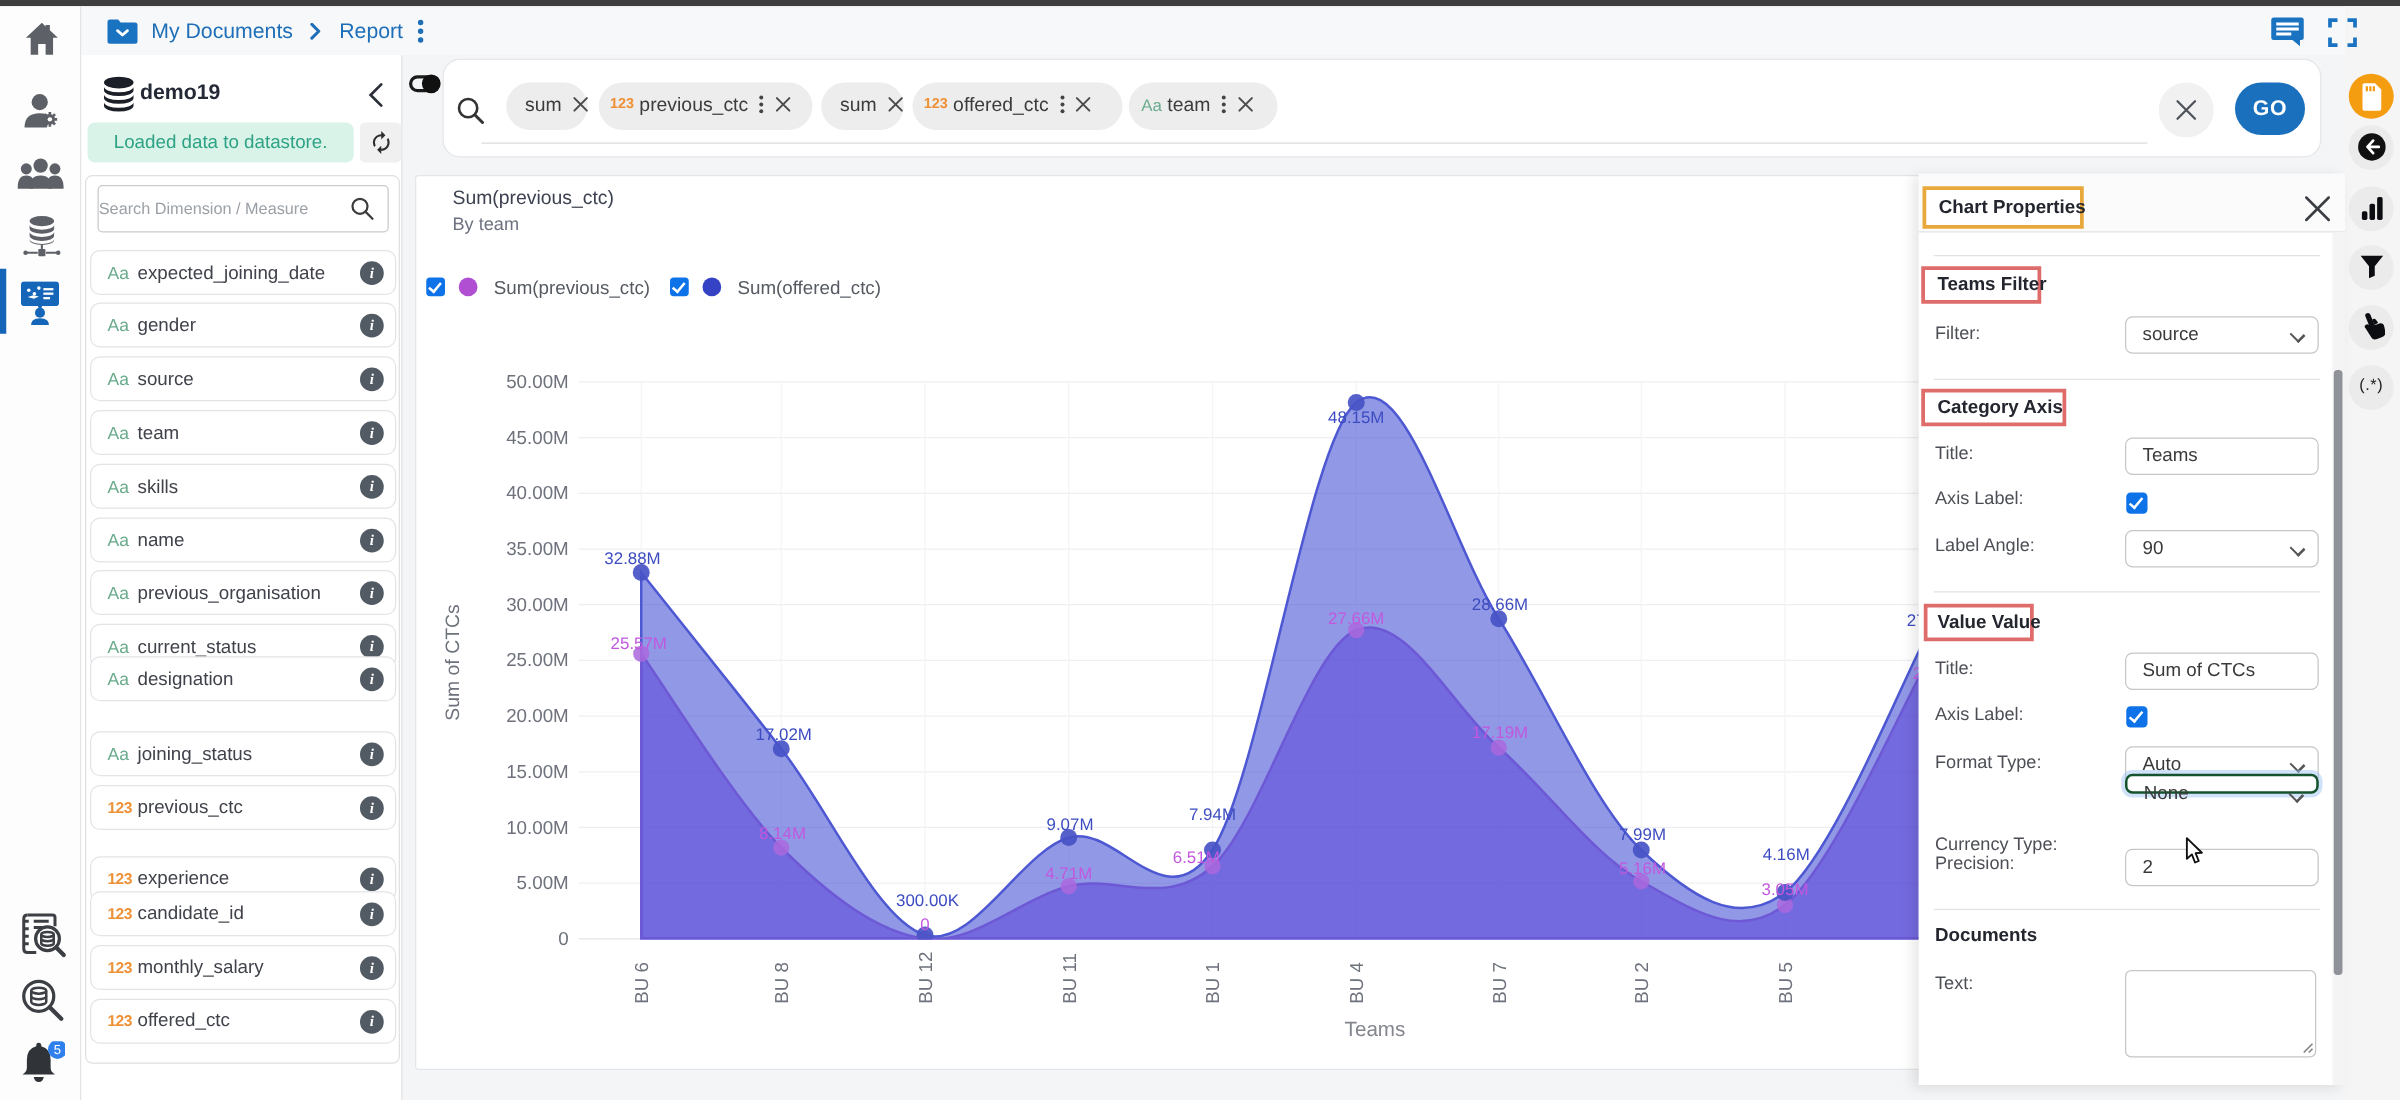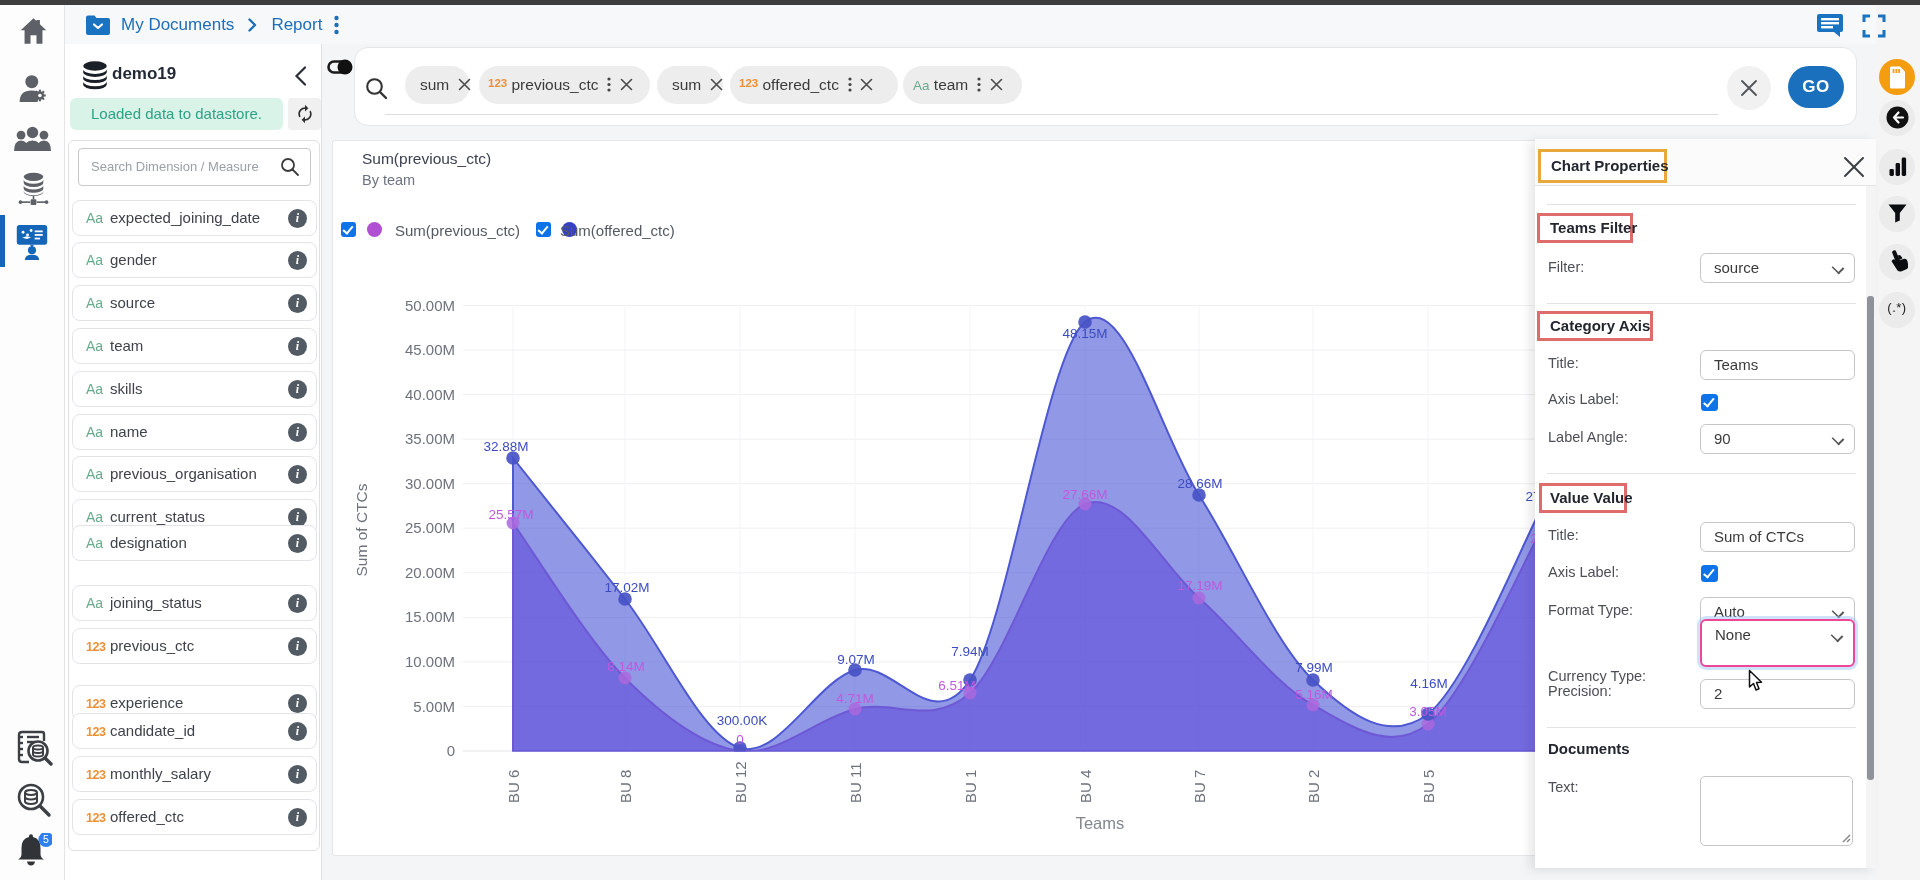--- a/index.html
+++ b/index.html
@@ -11,21 +11,21 @@
 #activebar { left:0; top:215px; width:5px; height:52px; background:#1464b8; }
 #mainbg { left:322px; top:44px; width:1554px; height:836px; background:#f4f5f7; }
 #leftpanel { left:66px; top:44px; width:256px; height:836px; background:#fff; border-right:1px solid #e0e0e0; }
 #rightrail { left:1876px; top:5px; width:44px; height:875px; background:#f5f5f6; }
 
 #crumb { left:85px; top:10px; height:30px; color:#1e6eb8; font-size:17px; display:flex; align-items:center; }
 
 #demo19 { left:112px; top:64px; font-size:17px; font-weight:bold; color:#242936; }
 #greenpill { left:70px; top:98px; width:213px; height:32px; background:#d9f3e9; border-radius:6px; color:#2da285; font-size:15px; text-align:center; line-height:32px; }
 #refreshbox { left:288px; top:98px; width:33px; height:32px; background:#f0f0f0; border-radius:4px; text-align:center; }
-#searchbox { left:78px; top:148px; width:233px; height:38px; border:1px solid #c9c9c9; border-radius:4px; background:#fff; color:#9aa0a6; font-size:13px; line-height:36px; padding-left:12px; }
+#searchbox { left:78px; top:148px; width:233px; height:38px; border:1px solid #c9c9c9; border-radius:4px; background:#fff; color:#9aa0a6; font-size:13px; line-height:36px; padding-left:0; }
 
 .frow { position:absolute; left:72px; width:245px; height:36px; border:1px solid #e3e4e8; border-radius:8px; background:#fff; font-size:15px; color:#3f424a; line-height:34px; }
 .frow .pre { display:inline-block; margin-left:13px; width:24px; font-size:14px; }
 .pre.aa { color:#6aab8c; }
 .pre.num { color:#ee9036; font-size:12.5px; font-weight:bold; letter-spacing:-0.5px; }
 .frow .inf { position:absolute; right:9px; top:8px; width:19px; height:19px; border-radius:50%; background:#525b64; color:#fff; text-align:center; font-size:12px; line-height:19px; font-style:italic; font-weight:bold; font-family:"Liberation Serif", serif; }
 
 #searchwrap { left:354px; top:47px; width:1503px; height:79px; background:#fff; border:1px solid #e5e6e8; border-radius:14px; }
 #underline { left:385px; top:114px; width:1333px; height:1px; background:#dcdcdc; }
 .chip { white-space:nowrap; position:absolute; top:66px; height:38px; background:#ededee; border-radius:19px; color:#3c3c3c; font-size:15.5px; line-height:38px; }
@@ -307,21 +307,21 @@
     </svg></div>
 <div class="abs" id="gobtn">GO</div>
 <div class="abs" id="card"></div>
 <div class="abs" id="ctitle">Sum(previous_ctc)</div>
 <div class="abs" id="csub">By team</div>
 <div class="cbx" style="left:341px; top:222px"></div>
 <div class="dot" style="left:367px; top:222px; background:#b14fd2"></div>
 <div class="leg" style="left:395px">Sum(previous_ctc)</div>
 <div class="cbx" style="left:536px; top:222px"></div>
 <div class="dot" style="left:562px; top:222px; background:#3542c4"></div>
-<div class="leg" style="left:560px">Sum(offered_ctc)</div>
+<div class="leg" style="left:590px">Sum(offered_ctc)</div>
 <svg class="abs" style="left:332px; top:140px" width="1203" height="715" viewBox="0 0 1203 715" font-family="Liberation Sans, sans-serif">
   <line x1="131" y1="611.0" x2="1203" y2="611.0" stroke="#e4e4ea" stroke-width="1"></line>
   <line x1="131" y1="566.5" x2="1203" y2="566.5" stroke="#efeff3" stroke-width="1"></line>
   <line x1="131" y1="521.9" x2="1203" y2="521.9" stroke="#efeff3" stroke-width="1"></line>
   <line x1="131" y1="477.4" x2="1203" y2="477.4" stroke="#efeff3" stroke-width="1"></line>
   <line x1="131" y1="432.8" x2="1203" y2="432.8" stroke="#efeff3" stroke-width="1"></line>
   <line x1="131" y1="388.2" x2="1203" y2="388.2" stroke="#efeff3" stroke-width="1"></line>
   <line x1="131" y1="343.7" x2="1203" y2="343.7" stroke="#efeff3" stroke-width="1"></line>
   <line x1="131" y1="299.2" x2="1203" y2="299.2" stroke="#efeff3" stroke-width="1"></line>
   <line x1="131" y1="254.6" x2="1203" y2="254.6" stroke="#efeff3" stroke-width="1"></line>
@@ -433,21 +433,21 @@
   <div class="pinput" style="top:285px">90<span class="chev"></span></div>
   <div class="phr" style="top:334px"></div>
   <div class="rbox" style="left:4px; top:344px; width:88px; height:30px; line-height:24px; padding-left:8px">Value Value</div>
   <div class="plabel" style="top:388px">Title:</div>
   <div class="pinput" style="top:383px">Sum of CTCs</div>
   <div class="plabel" style="top:425px">Axis Label:</div>
   <div class="pcbx" style="top:426px"></div>
   <div class="plabel" style="top:463px">Format Type:</div>
   <div class="pinput" style="top:458px">Auto<span class="chev"></span></div>
   <div class="plabel" style="top:529px">Currency Type:</div>
-  <div class="pinput" style="top:480px; border:2px solid #ec4899; box-shadow:0 0 0 3px rgba(150,190,245,0.45); height:48px">None<span class="chev" style="top:10px"></span></div>
+  <div class="pinput" style="top:480px; border:2px solid #14532d; box-shadow:0 0 0 3px rgba(150,190,245,0.45); height:16px">None<span class="chev" style="top:10px"></span></div>
   <div class="plabel" style="top:544px">Precision:</div>
   <div class="pinput" style="top:540px">2</div>
   <div class="phr" style="top:588px"></div>
   <div class="psec" style="top:601px">Documents</div>
   <div class="plabel" style="top:640px">Text:</div>
   <div style="position:absolute; left:165px; top:637px; width:153px; height:70px; border:1px solid #c6c6c6; border-radius:5px; background:#fff"></div>
   <svg style="position:absolute; left:306px; top:694px" width="10" height="10" viewBox="0 0 10 10">
       <g stroke="#888" stroke-width="1.4">
         <line x1="2" y1="9" x2="9" y2="2"></line>
         <line x1="6" y1="9" x2="9" y2="6"></line>

